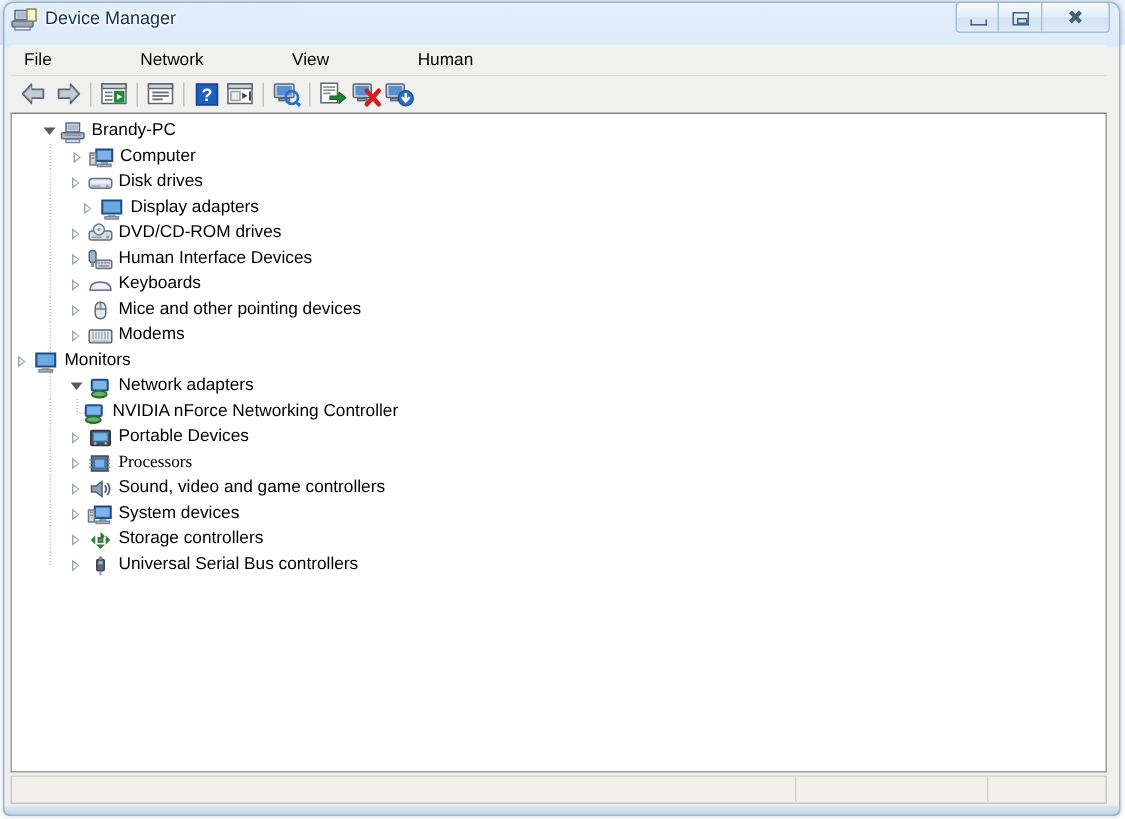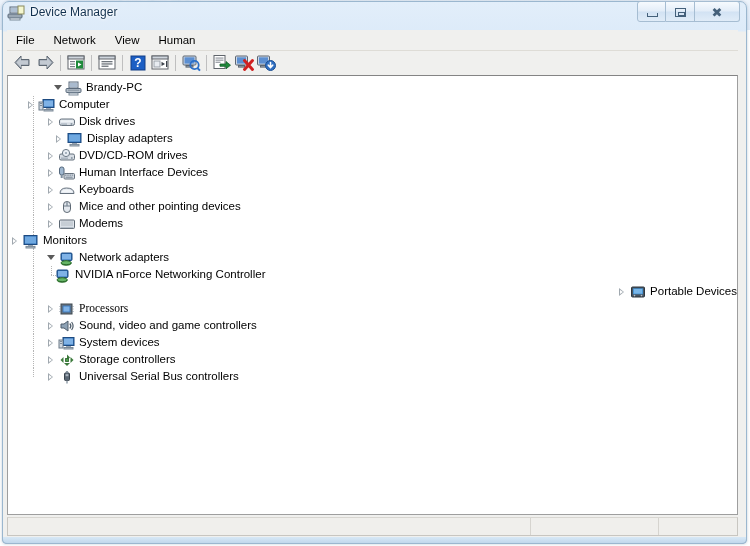--- a/index.html
+++ b/index.html
@@ -126,20 +126,21 @@
 
   
   .menubar {
     position: absolute;
     left: 7px; top: 30px;
     width: 731px; height: 20px;
     background: #f0f0ee;
     border-bottom: 1px solid #dedcd6;
     display: flex;
     align-items: center;
+    gap: 40px;
   }
   .menu-item {
     font-size: 11.5px;
     color: #000000;
     padding: 2px 9px 3px 9px;
     margin-right: 1px;
     white-space: nowrap;
   }
 
   
@@ -435,37 +436,37 @@
       <circle cx="15.5" cy="13.5" r="5" fill="#2f6fc2" stroke="#1b4f93"></circle>
       <path d="M15.5 10.6 L15.5 15 M13.3 13.2 L15.5 15.6 L17.7 13.2" stroke="#ffffff" stroke-width="1.6" fill="none" stroke-linecap="round"></path>
     </svg>
   </div>
 
 </div>
 
 <div class="client">
   <div class="tree">
 
-    <div class="row" style="padding-left:18px;margin-left:25px;">
+    <div class="row" style="padding-left:18px;">
       <div class="twisty">
         <div class="tri-expanded"></div>
       </div>
       <div class="ico">
         <svg width="18" height="16" viewBox="0 0 18 16">
           <rect x="4" y="2" width="9" height="6" fill="#e4eaf1" stroke="#5b6b7c"></rect>
           <rect x="5" y="3" width="7" height="4" fill="#a9bace"></rect>
           <rect x="1" y="8.5" width="15" height="4" rx="1" fill="#b4bec8" stroke="#5b6b7c"></rect>
           <rect x="3" y="9.6" width="11" height="1.2" fill="#8c98a5"></rect>
           <rect x="4" y="13" width="9" height="2" fill="#eef2f7" stroke="#7d8b99"></rect>
         </svg>
       </div>
       <div class="lbl">Brandy-PC</div>
     </div>
 
-    <div class="row" style="padding-left:16px;">
+    <div class="row" style="padding-left:37px;">
       <div class="dots" style="left:25px;"></div>
       <div class="twisty">
           <div class="tri-collapsed"></div>
         </div>
       <div class="ico">
         <svg width="18" height="16" viewBox="0 0 18 16">
           <rect x="5" y="2.5" width="11" height="8" fill="#2f6fb5" stroke="#1d4a80"></rect>
           <rect x="6" y="3.5" width="9" height="6" fill="#7fb2e6"></rect>
           <rect x="8" y="11" width="5" height="1.5" fill="#98a4b1"></rect>
           <rect x="6" y="12.5" width="9" height="1.5" fill="#b6c0ca" stroke="#7c8a97"></rect>
@@ -639,21 +640,21 @@
           <rect x="3" y="3" width="11" height="7.5" rx="1" fill="#2f6fb5" stroke="#1d4a80"></rect>
           <rect x="4" y="4" width="9" height="5.5" fill="#7fb2e6"></rect>
           <rect x="6" y="10.5" width="4" height="1.4" fill="#9aa6b2"></rect>
           <ellipse cx="8.2" cy="13.2" rx="5" ry="2" fill="#3f8f3f" stroke="#2b6b2b"></ellipse>
           <ellipse cx="8.2" cy="12.7" rx="5" ry="2" fill="#66b566" stroke="#2b6b2b"></ellipse>
         </svg>
       </div>
       <div class="lbl">NVIDIA nForce Networking Controller</div>
     </div>
 
-    <div class="row" style="padding-left:36px;justify-content:flex-end;">
+    <div class="row" style="padding-left:36px;">
       <div class="dots" style="left:25px;"></div>
       <div class="twisty">
           <div class="tri-collapsed"></div>
         </div>
       <div class="ico">
         <svg width="18" height="16" viewBox="0 0 18 16">
           <rect x="2.5" y="3" width="13" height="10" rx="1" fill="#4a5560" stroke="#2d363f"></rect>
           <rect x="4" y="4.3" width="10" height="6" fill="#3f8fd0"></rect>
           <rect x="4.8" y="5" width="8.4" height="4.6" fill="#79b6e8"></rect>
           <circle cx="5.5" cy="11.6" r=".8" fill="#b9c2cb"></circle>

